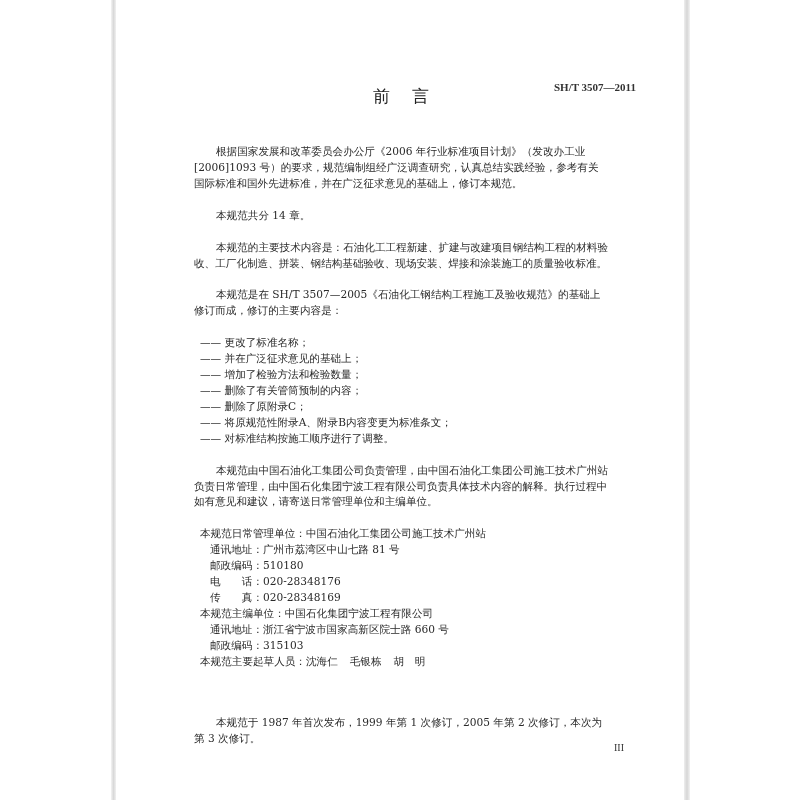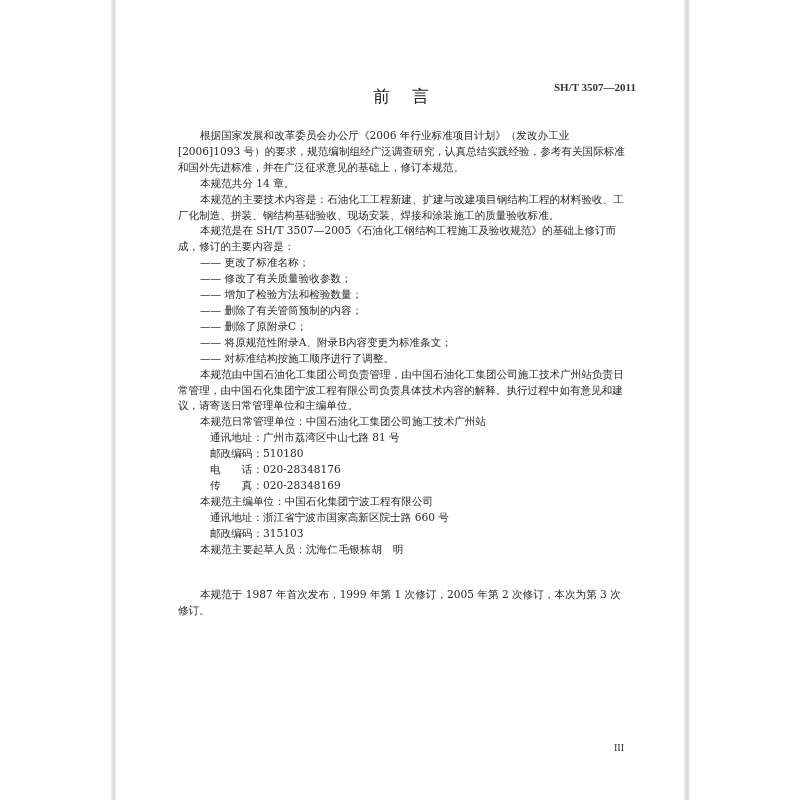--- a/index.html
+++ b/index.html
@@ -15,27 +15,27 @@
   .edge-right { position:absolute; left:684px; top:0; width:6px; height:800px;
     background:linear-gradient(to right,#eeeeee,#d6d6d6 50%,#f2f2f2); }
   .page { position:absolute; left:116px; top:0; width:568px; height:800px; background:#ffffff; }
 
   .std-code { position:absolute; right:48px; top:65px; font-family:"Liberation Serif",serif;
     font-weight:bold; font-size:11px; color:#333;margin-top:16px; }
   .title { position:absolute; left:0; width:568px; top:85px; text-align:center;
     font-size:17px; letter-spacing:22px; color:#222; font-family:"DejaVu Sans",sans-serif; padding-left:24px; box-sizing:border-box; }
 
   .body { position:absolute; left:62px; top:128px; width:447px; font-size:10.6px; line-height:15.9px; }
-  .p { margin:0; }
+  .p { margin:16px; }
   .indent { text-indent:22px; }
   .dash { padding-left:22px; }
   .sub { padding-left:32px; }
   .row { display:flex;align-items:center; }
   .lbl { white-space:nowrap; }
-  .names { display:flex; flex-wrap:wrap; column-gap:1px; }
+  .names { display:flex; flex-wrap:wrap; column-gap:12px; }
   .names span { white-space:nowrap; }
   .gap { height:30px; }
   .page-num { position:absolute; left:498px; top:742px; font-size:10px; font-family:"Liberation Serif",serif; color:#333; }
 </style>
 </head>
 <body>
 
 <div class="margin-left"></div>
 <div class="edge-left"></div>
 <div class="edge-right"></div>
@@ -45,21 +45,21 @@
   <div class="title">前言</div>
 
   <div class="body">
     <p class="p indent">根据国家发展和改革委员会办公厅《2006 年行业标准项目计划》（发改办工业[2006]1093 号）的要求，规范编制组经广泛调查研究，认真总结实践经验，参考有关国际标准和国外先进标准，并在广泛征求意见的基础上，修订本规范。</p>
     <p class="p indent">本规范共分 14 章。</p>
     <p class="p indent">本规范的主要技术内容是：石油化工工程新建、扩建与改建项目钢结构工程的材料验收、工厂化制造、拼装、钢结构基础验收、现场安装、焊接和涂装施工的质量验收标准。</p>
     <p class="p indent">本规范是在 SH/T 3507—2005《石油化工钢结构工程施工及验收规范》的基础上修订而成，修订的主要内容是：</p>
 
     <div>
       <div class="dash">—— 更改了标准名称；</div>
-      <div class="dash">—— 修改了有关质量验收参数；</div>
+      <div class="dash">—— 并在广泛征求意见的基础上；</div>
       <div class="dash">—— 增加了检验方法和检验数量；</div>
       <div class="dash">—— 删除了有关管筒预制的内容；</div>
       <div class="dash">—— 删除了原附录C；</div>
       <div class="dash">—— 将原规范性附录A、附录B内容变更为标准条文；</div>
       <div class="dash">—— 对标准结构按施工顺序进行了调整。</div>
     </div>
 
     <p class="p indent">本规范由中国石油化工集团公司负责管理，由中国石油化工集团公司施工技术广州站负责日常管理，由中国石化集团宁波工程有限公司负责具体技术内容的解释。执行过程中如有意见和建议，请寄送日常管理单位和主编单位。</p>
 
     <div class="indent">

